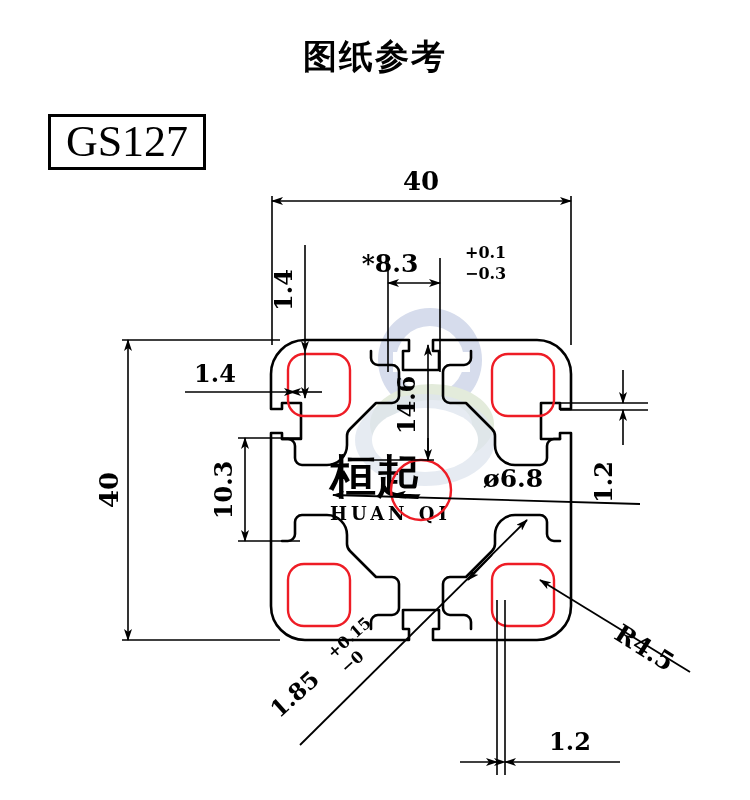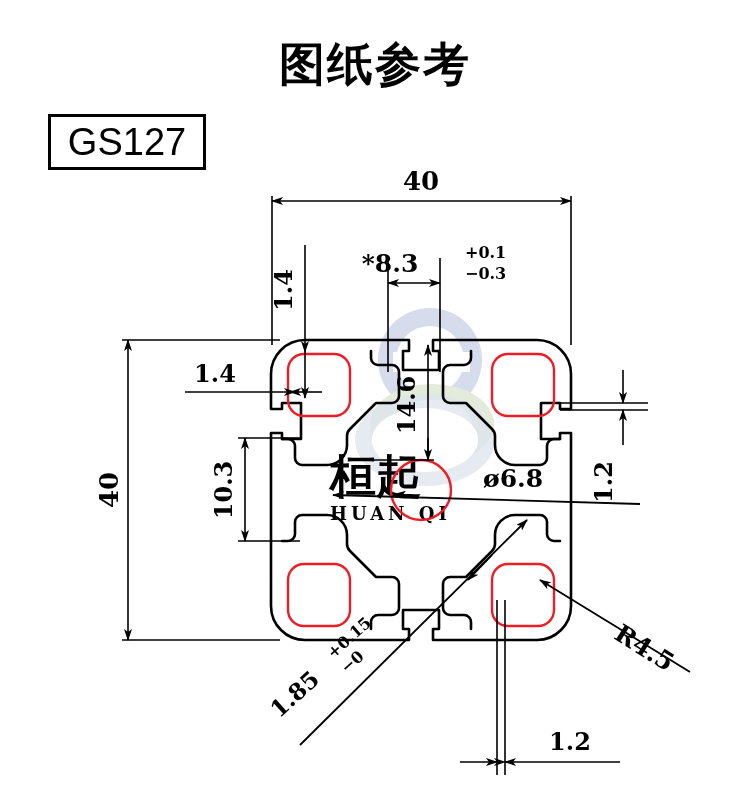--- a/index.html
+++ b/index.html
@@ -20,40 +20,40 @@
     width: 750px;
     height: 800px;
   }
   .page-title {
     position: absolute;
     left: 0;
     top: 34px;
     width: 750px;
     text-align: center;
     font-family: "DejaVu Sans", sans-serif;
-    font-size: 46px;
+    font-size: 34px;
     font-weight: 700;
     color: #000;
     letter-spacing: 2px;
   }
   .part-code-box {
     position: absolute;
     left: 48px;
     top: 114px;
     width: 158px;
     height: 56px;
     border: 3px solid #000;
     box-sizing: border-box;
     display: flex;
     align-items: center;
     justify-content: center;
   }
   .part-code-text {
-    font-family: Liberation Sans, sans-serif;
-    font-size: 38px;
+    font-family: Liberation Serif, serif;
+    font-size: 44px;
     font-weight: 400;
     color: #000;
     line-height: 1;
   }
   svg.draw {
     position: absolute;
     left: 0;
     top: 0;
     width: 750px;
     height: 800px;

